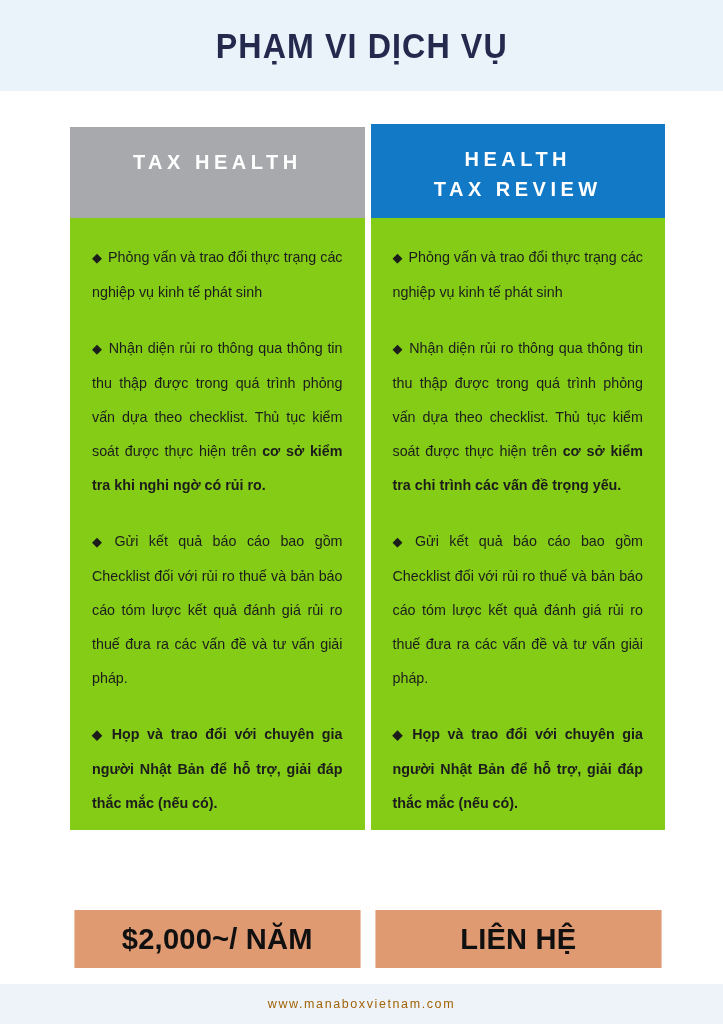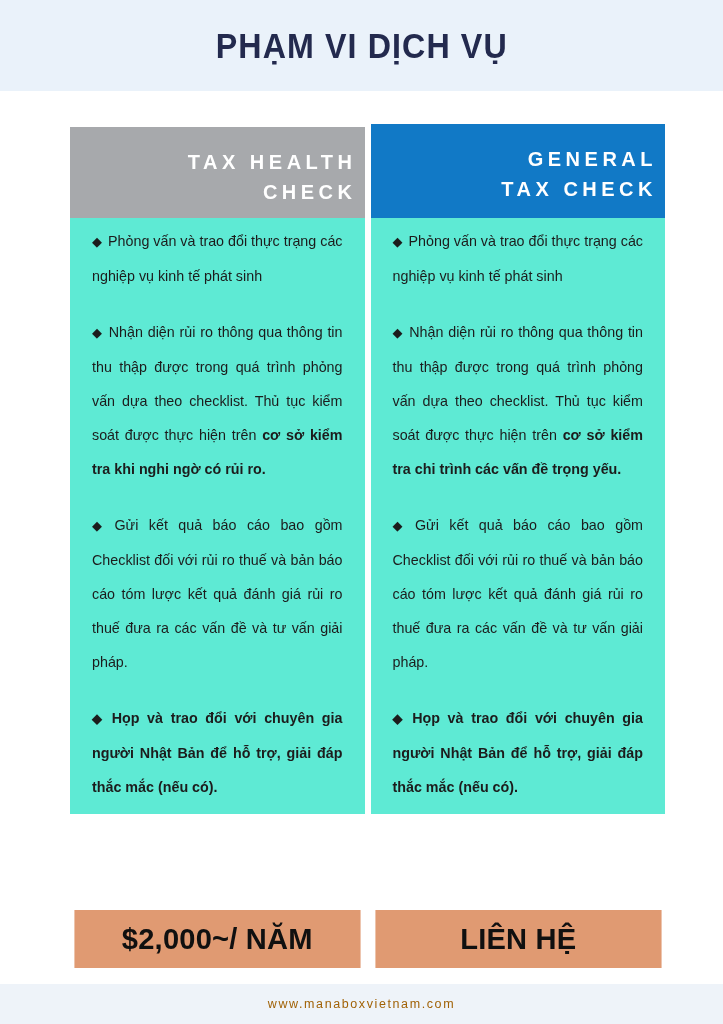--- a/index.html
+++ b/index.html
@@ -50,43 +50,43 @@
     gap: 6px;
   }
   .col {
     width: 295px;
     display: flex;
     flex-direction: column;
   }
 
   .col-header {
     color: #ffffff;
-    text-align: right;
+    text-align: center;
     font-weight: bold;
     font-size: 20px;
     letter-spacing: 4.5px;
     line-height: 30px;
     padding: 20px 8px 22px;
   }
   .col-header .l2 { display: block; }
 
   .col-left .col-header {
     background: #a7a9ac;
     height: 91px;
     margin-top: 3px;
   }
   .col-right .col-header {
     background: #1179c6;
     height: 94px;
   }
 
   .col-body {
-    background: #5eead4;
+    background: #84cc16;
     flex: 1;
-    padding: 6px 22px 10px 22px;
+    padding: 22px 22px 10px 22px;
   }
   .col-left .col-body  { height: 692px; }
   .col-right .col-body { height: 689px; }
 
   .item {
     font-size: 14.3px;
     line-height: 34px;
     color: #1c1c1c;
     text-align: justify;
     text-justify: inter-word;
@@ -145,34 +145,33 @@
 
   <div class="top-banner">
     <div class="poster-title">PHẠM VI DỊCH VỤ</div>
   </div>
 
   <div class="compare">
 
     <div class="col col-left">
       <div class="col-header">
         <span class="l1">TAX HEALTH</span>
-        <span class="l2">CHECK</span>
       </div>
       <div class="col-body">
           <p class="item"><span class="bullet">◆</span><span>Phỏng vấn và trao đổi thực trạng các nghiệp vụ kinh tế phát sinh</span></p>
           <p class="item"><span class="bullet">◆</span><span>Nhận diện rủi ro thông qua thông tin thu thập được trong quá trình phỏng vấn dựa theo checklist. Thủ tục kiểm soát được thực hiện trên </span><b>cơ sở kiểm tra khi nghi ngờ có rủi ro.</b></p>
           <p class="item"><span class="bullet">◆</span><span>Gửi kết quả báo cáo bao gồm Checklist đối với rủi ro thuế và bản báo cáo tóm lược kết quả đánh giá rủi ro thuế đưa ra các vấn đề và tư vấn giải pháp.</span></p>
           <p class="item"><span class="bullet">◆</span><span>Họp và trao đổi với chuyên gia người Nhật Bản để hỗ trợ, giải đáp thắc mắc (nếu có).</span></p>
         </div>
     </div>
 
     <div class="col col-right">
       <div class="col-header">
-        <span class="l1">GENERAL</span>
-        <span class="l2">TAX CHECK</span>
+        <span class="l1">HEALTH</span>
+        <span class="l2">TAX REVIEW</span>
       </div>
       <div class="col-body">
           <p class="item"><span class="bullet">◆</span><span>Phỏng vấn và trao đổi thực trạng các nghiệp vụ kinh tế phát sinh</span></p>
           <p class="item"><span class="bullet">◆</span><span>Nhận diện rủi ro thông qua thông tin thu thập được trong quá trình phỏng vấn dựa theo checklist. Thủ tục kiểm soát được thực hiện trên </span><b>cơ sở kiểm tra chi trình các vấn đề trọng yếu.</b></p>
           <p class="item"><span class="bullet">◆</span><span>Gửi kết quả báo cáo bao gồm Checklist đối với rủi ro thuế và bản báo cáo tóm lược kết quả đánh giá rủi ro thuế đưa ra các vấn đề và tư vấn giải pháp.</span></p>
           <p class="item"><span class="bullet">◆</span><span>Họp và trao đổi với chuyên gia người Nhật Bản để hỗ trợ, giải đáp thắc mắc (nếu có).</span></p>
         </div>
     </div>
 
   </div>

